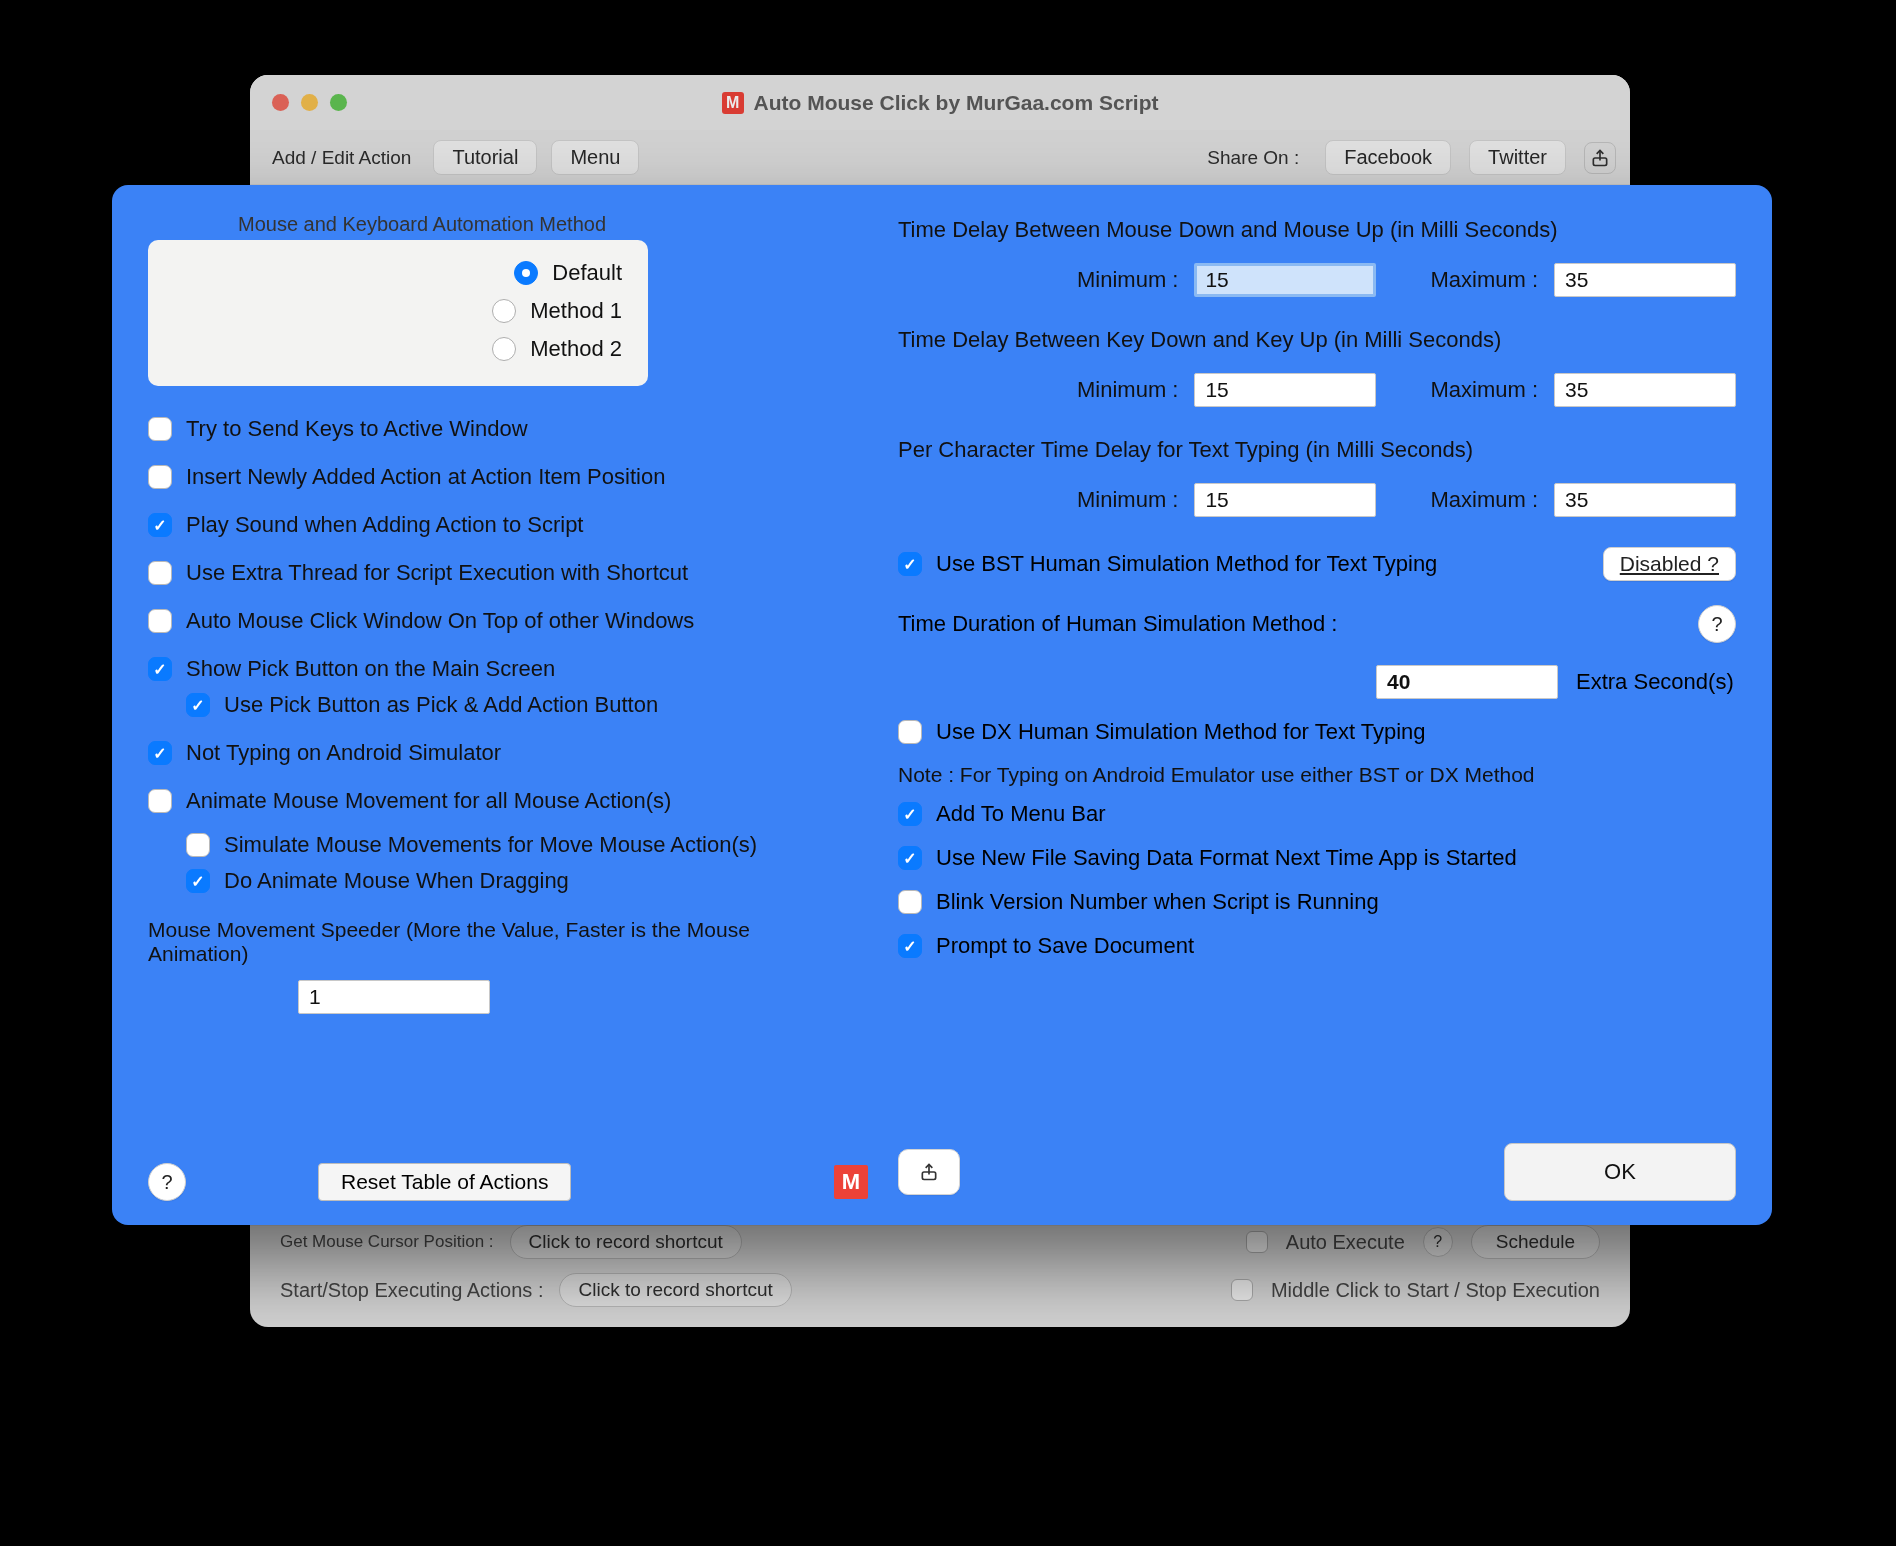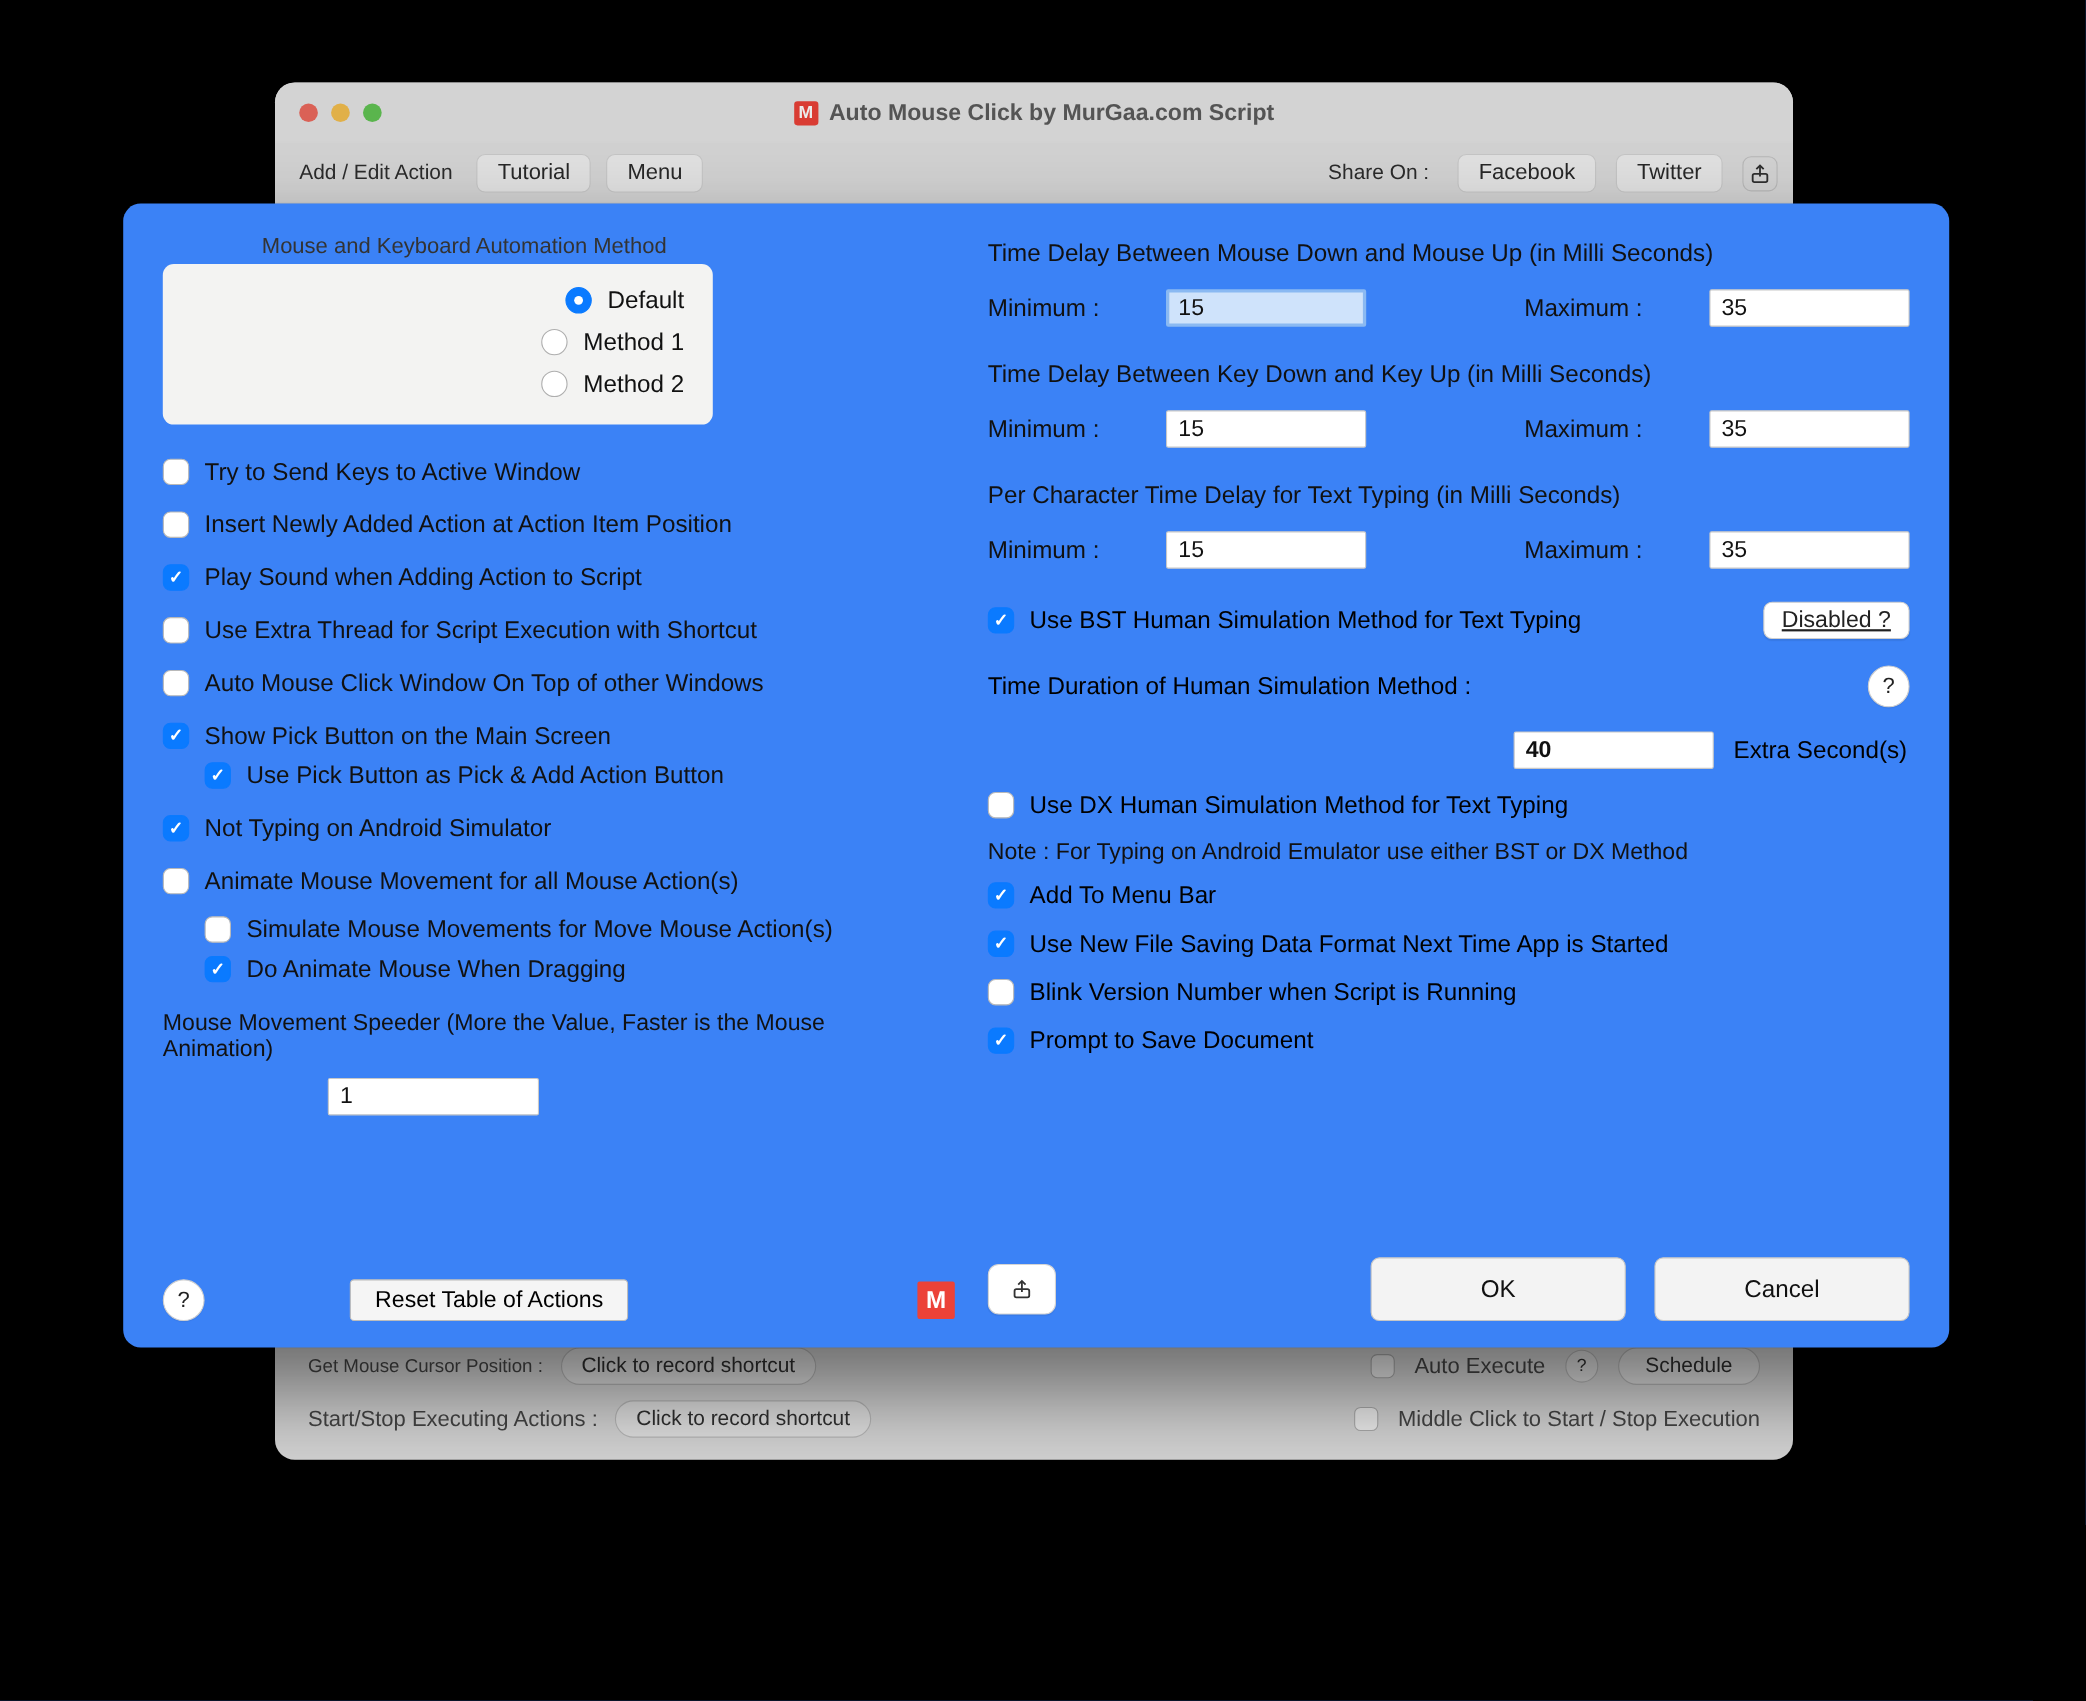--- a/index.html
+++ b/index.html
@@ -227,22 +227,22 @@
   .m-badge {
     width:34px;height:34px;background:#ec4238;color:#fff;font-weight:800;
     display:flex;align-items:center;justify-content:center;font-size:22px;
     border-radius:2px; margin-left:auto;
   }
 
   
   .delay-title { font-size:22px; color:#111; margin-bottom: 20px; }
   .delay-title.gap { margin-top: 4px; }
   .delay-row {
-    display:flex; align-items:center; margin-bottom: 30px;
-    justify-content:space-between;
+    display:flex; align-items:center; gap:16px; margin-bottom: 30px;
+    justify-content:flex-end;
   }
   .delay-row .lbl { font-size:22px; color:#111; }
 
   .disabled-btn {
     border:1px solid #cfcfcf; border-radius:8px;
     padding:4px 16px; font-size:21px; color:#222; background:#fff;
     box-shadow: 0 1px 1px rgba(0,0,0,.07);
   }
   .right-row { display:flex; align-items:center; gap:14px; margin-bottom: 18px; font-size:22px; }
 
@@ -481,20 +481,19 @@
         <div class="modal-buttons" style="margin-top:auto;">
           <span class="share-btn">
             <svg class="share-svg" viewBox="0 0 24 24" fill="none" stroke="#333" stroke-width="2">
               <path d="M12 3v12"></path>
                 <path d="M8 7l4-4 4 4"></path>
                 <rect x="4" y="12" width="16" height="9" rx="2"></rect>
             </svg>
           </span>
           <span style="flex:1;"></span>
           <span class="big-btn">OK</span>
-          <span class="big-btn">Cancel</span>
         </div>
       </div>
 
     </div>
   </div>
 
 </div>
 
 </body></html>

